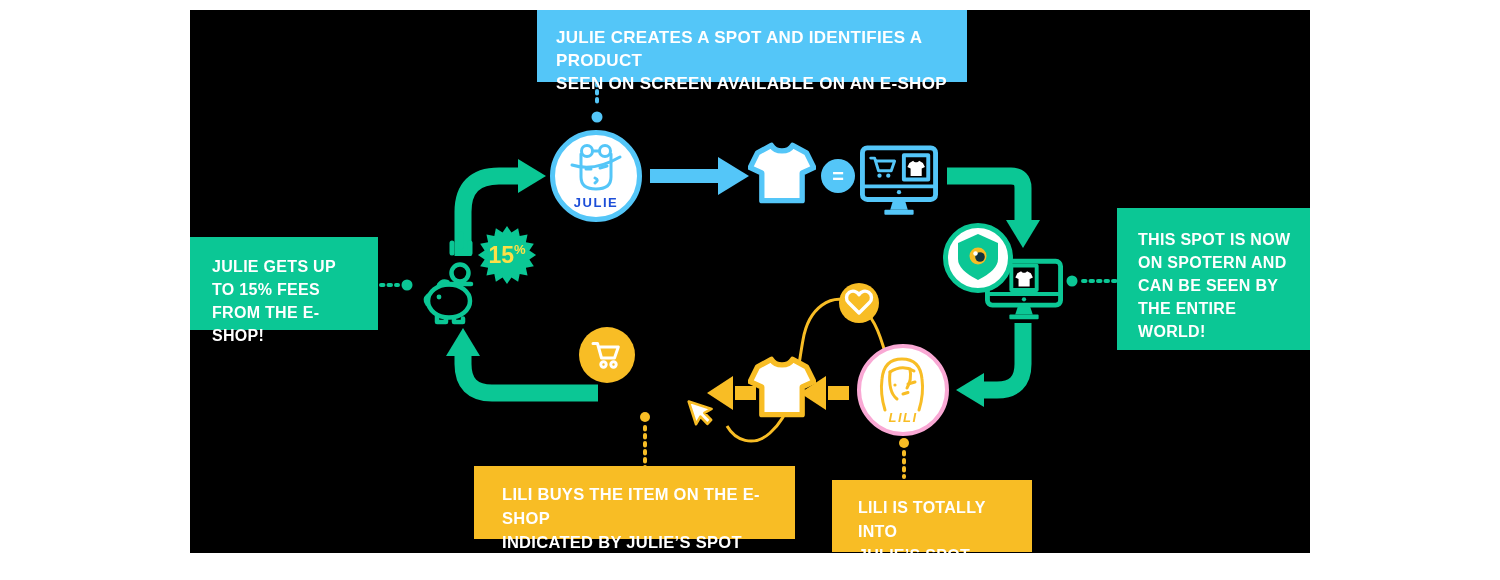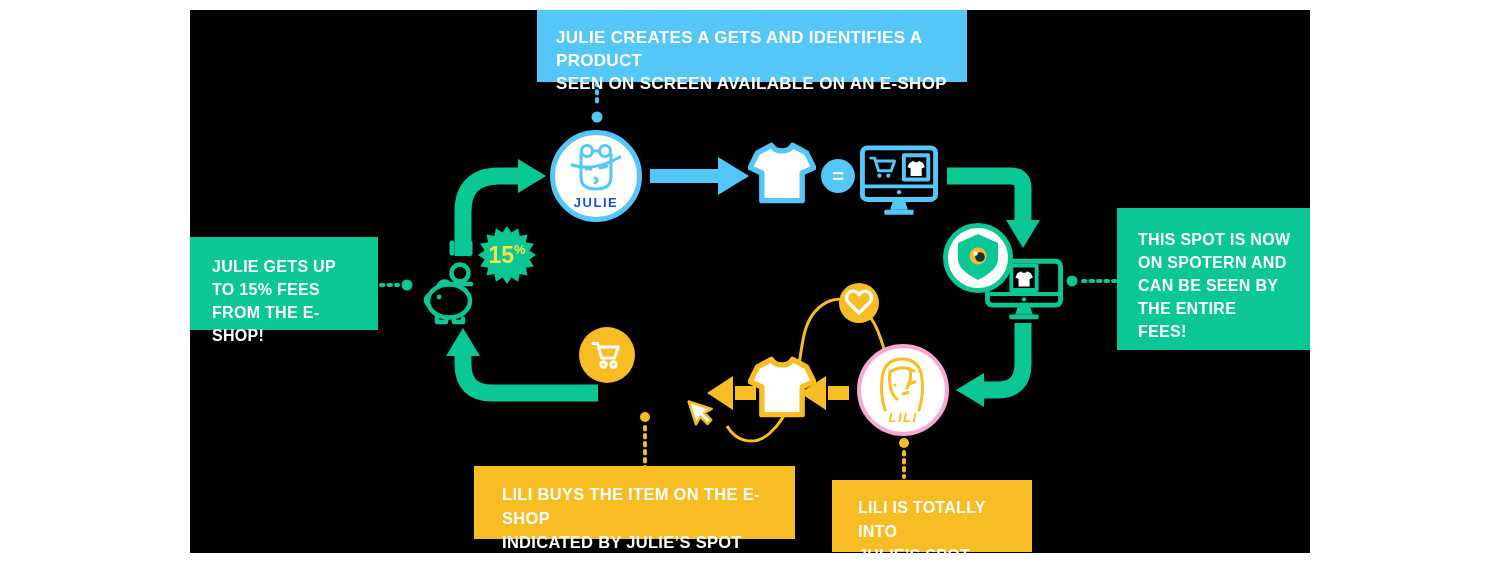--- a/index.html
+++ b/index.html
@@ -86,32 +86,32 @@
       <path d="M455,417 L455,467" stroke="#F8BD25" stroke-width="4" stroke-dasharray="2.5,5.5"></path>
       <path d="M714,442 L714,467" stroke="#F8BD25" stroke-width="4" stroke-dasharray="2.5,5.5"></path>
     </g>
     <circle cx="407" cy="107" r="5.5" fill="#54C6F8"></circle>
     <circle cx="217" cy="275" r="5.5" fill="#0BC795"></circle>
     <circle cx="882" cy="271" r="5.5" fill="#0BC795"></circle>
     <circle cx="455" cy="407" r="5" fill="#F8BD25"></circle>
     <circle cx="714" cy="433" r="5" fill="#F8BD25"></circle>
   </svg>
 
-  <div class="callout blue" style="left:347px; top:0; width:430px; height:72px; padding:16px 10px 0 19px; font-size:17px; line-height:23px;">JULIE CREATES A GETS AND IDENTIFIES A PRODUCT
+  <div class="callout blue" style="left:347px; top:0; width:430px; height:72px; padding:16px 10px 0 19px; font-size:17px; line-height:23px;">JULIE CREATES A SPOT AND IDENTIFIES A PRODUCT
 SEEN ON SCREEN AVAILABLE ON AN E-SHOP</div>
 
   <div class="callout teal" style="left:0; top:227px; width:188px; height:93px; padding:18px 8px 0 22px; font-size:16px; line-height:23px;">JULIE GETS UP
 TO 15% FEES
 FROM THE E-SHOP!</div>
 
   <div class="callout teal" style="left:927px; top:198px; width:193px; height:142px; padding:20px 8px 0 21px; font-size:16px; line-height:23px;">THIS SPOT IS NOW
 ON SPOTERN AND
 CAN BE SEEN BY
 THE ENTIRE
-FEES!</div>
+WORLD!</div>
 
   <div class="callout yellow" style="left:284px; top:456px; width:321px; height:73px; padding:16px 8px 0 28px; font-size:16.5px; line-height:24px;">LILI BUYS THE ITEM ON THE E-SHOP
 INDICATED BY JULIE’S SPOT</div>
 
   <div class="callout yellow" style="left:642px; top:470px; width:200px; height:72px; padding:16px 8px 0 26px; font-size:16px; line-height:24px;">LILI IS TOTALLY INTO
 JULIE’S SPOT</div>
 
   <svg class="icon" style="left:228px; top:250px;" width="64" height="66" viewBox="0 0 64 66">
     <g fill="none" stroke="#0BC795" stroke-width="4.5" stroke-linecap="round" stroke-linejoin="round">
       <circle cx="42" cy="13" r="8.5"></circle>

